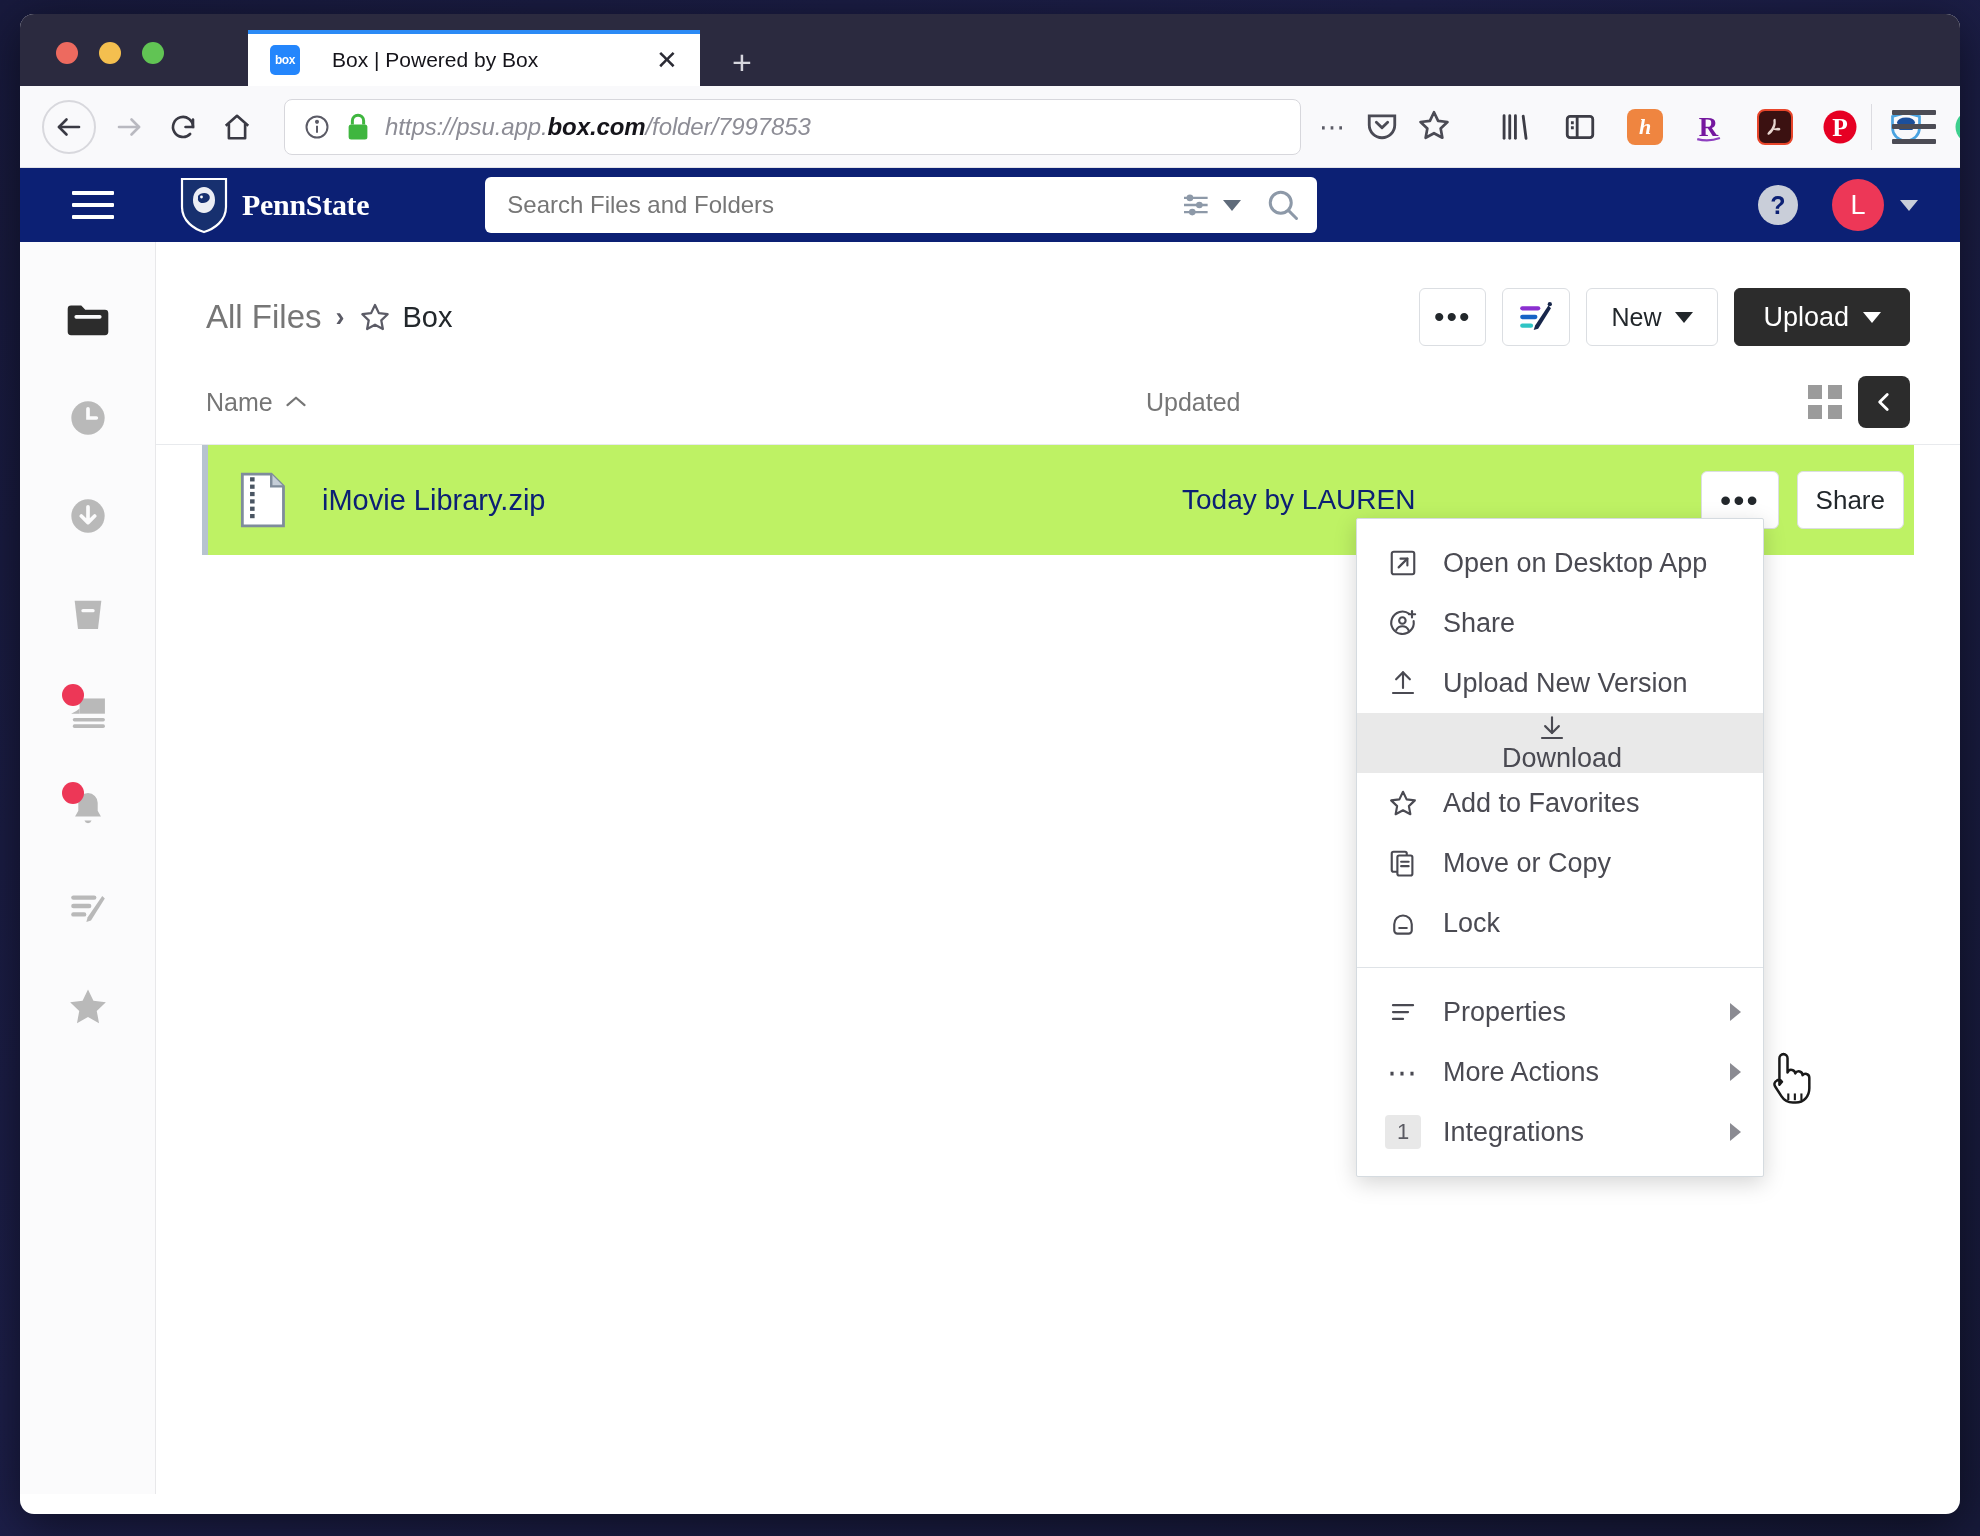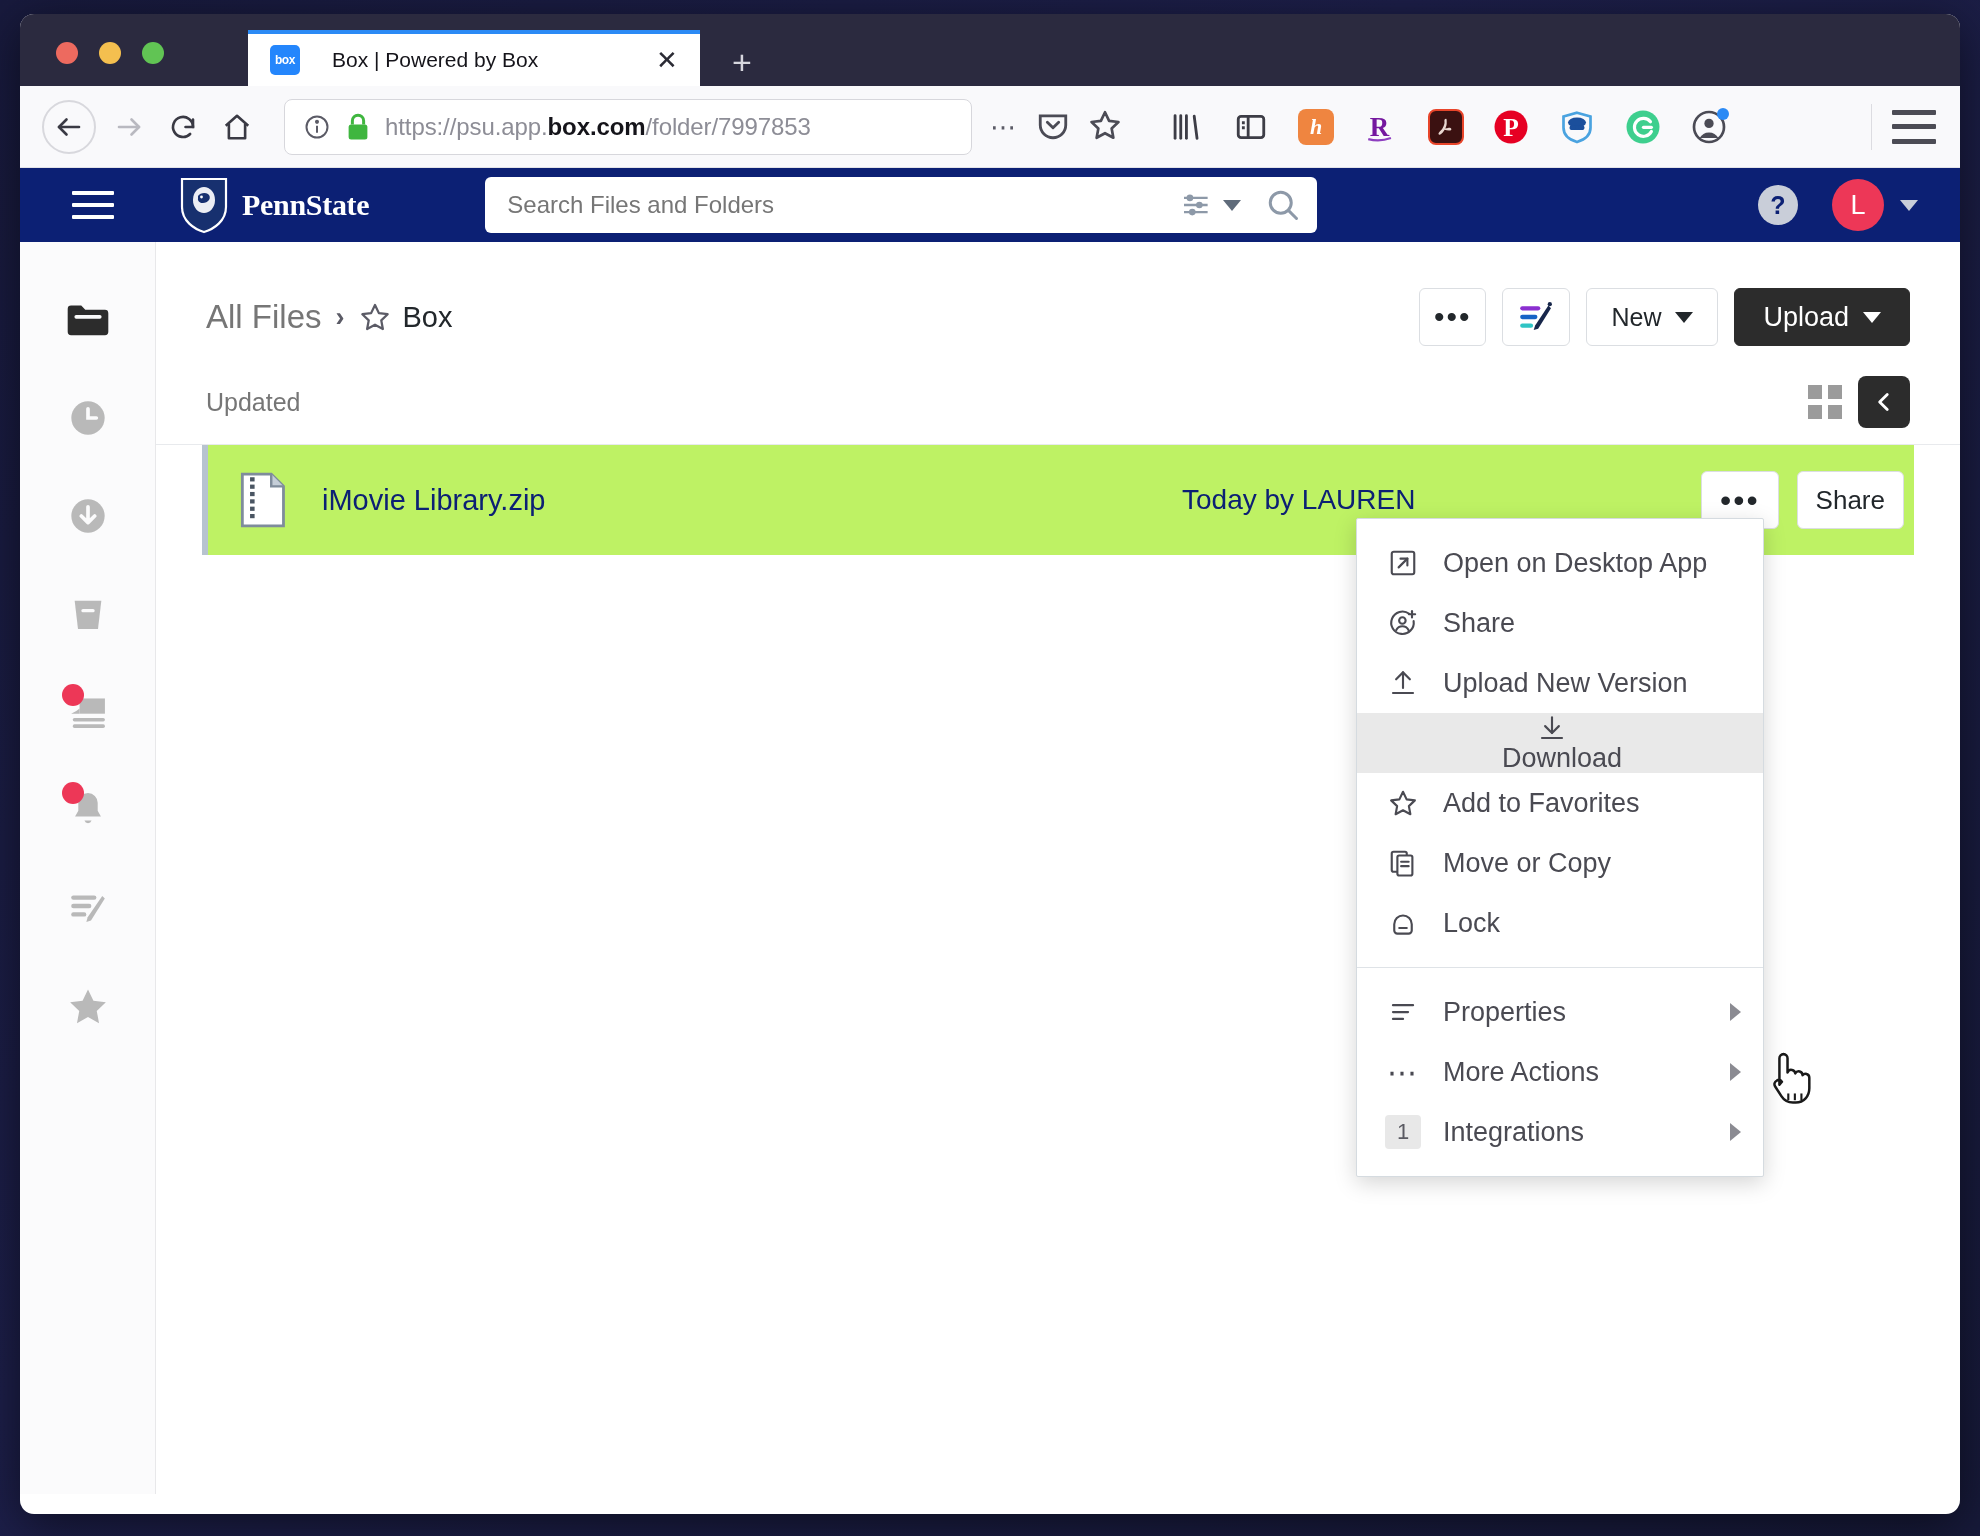--- a/index.html
+++ b/index.html
@@ -91,28 +91,29 @@
     flex: 0 0 auto;
   }
   .navbtn.back {
     border: 2px solid #d8d8dd; border-radius: 50%;
     margin-right: 6px;
   }
   .navbtn.fwd { color: #b9b9c0; }
 
   .urlbar {
     flex: 0 0 auto;
-    width: 688px; height: 56px;
+    width: 1017px; height: 56px;
     margin-left: 20px;
     background: #fff;
     border: 1px solid #d7d7dc;
     border-radius: 8px;
     display: flex; align-items: center;
     padding: 0 14px 0 18px;
     overflow: hidden;
+    font-style: italic;
   }
   .url-text {
     flex: 1 1 auto;
     margin-left: 14px;
     font-size: 24px;
     color: #8d8d96;
     white-space: nowrap; overflow: hidden;
     letter-spacing: -0.1px;
   }
   .url-text b { color: #15141a; font-weight: 700; }
@@ -638,20 +639,26 @@
             <span class="caret-dark"></span>
           </div>
           <div class="tb-btn upload">
             <span>Upload</span>
             <span class="caret-light"></span>
           </div>
         </div>
       </div>
 
       <div class="table-head">
+        <div class="th-name">
+          <span>Name</span>
+          <svg width="22" height="14" viewBox="0 0 18 11">
+              <polyline points="2,8 9,2 16,8" fill="none" stroke="#767676" stroke-width="1.8" stroke-linecap="round" stroke-linejoin="round"></polyline>
+            </svg>
+        </div>
         <div class="th-updated">Updated</div>
         <div class="view-toggles">
           <span class="grid-icon">
               <i></i>
               <i></i>
               <i></i>
               <i></i>
             </span>
           <span class="collapse-btn">
             <svg width="26" height="26" viewBox="0 0 24 24" fill="none" stroke="#fff" stroke-width="2.6" stroke-linecap="round" stroke-linejoin="round">

